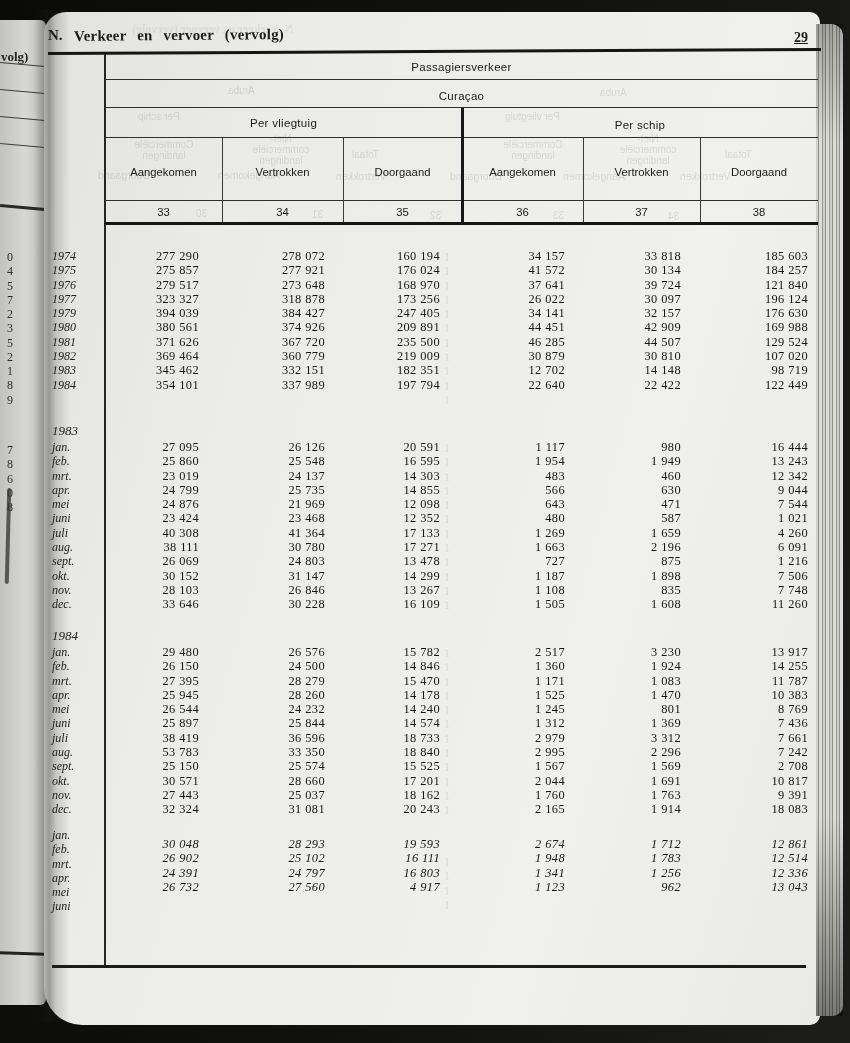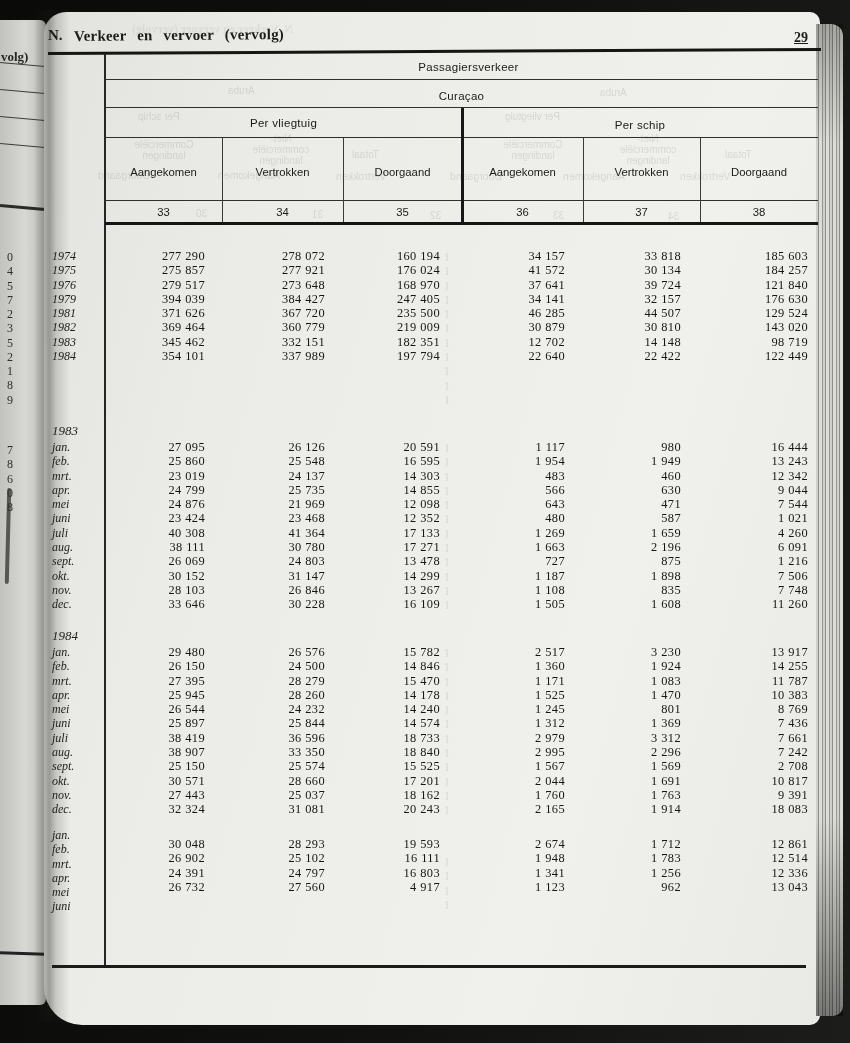--- a/index.html
+++ b/index.html
@@ -46,40 +46,40 @@
   .h2{left:105px;top:107px;width:713px;height:1.3px;}
   .h3{left:105px;top:137px;width:713px;height:1.3px;}
   .h4{left:105px;top:200px;width:713px;height:1.3px;}
   .h5{left:105px;top:222px;width:713px;height:3px;background:#151513;}
   .rule-bottom{left:52px;top:965px;width:754px;height:2.6px;background:#1b1b19;}
   .vd{position:absolute;top:138px;height:84px;width:1.2px;background:#3a3a3e;}
   .vd1{left:222px}.vd2{left:343px}.vd3{left:583px}.vd4{left:700px}
   .vd-mid{position:absolute;left:461px;top:108px;width:2.6px;height:115px;background:#17171a;}
 
   .hdr{position:absolute;font-size:11.5px;letter-spacing:.3px;text-align:center;color:#1a1a18;}
-  .t-pass{left:105px;top:61px;width:713px;padding-left:7px;}
+  .t-pass{left:105px;top:61px;width:713px;}
   .t-cur{left:105px;top:90px;width:713px;}
   .t-vlieg{left:105px;top:117px;width:357px;}
   .t-schip{left:462px;top:119px;width:356px;}
   .colcell{position:absolute;top:166px;font-size:11.3px;text-align:center;color:#1a1a18;}
   .colnum{position:absolute;top:206px;font-size:11.3px;text-align:center;color:#1a1a18;}
   .k0{left:107px;width:113px}.k1{left:224px;width:117px}.k2{left:345px;width:115px}
   .k3{left:464px;width:117px}.k4{left:585px;width:113px}.k5{left:702px;width:114px}
 
   
   .section{position:absolute;left:0;width:850px;}
   .sec0{top:249px}.sec1{top:423px}.sec2{top:628px}.sec3{top:828px}
   .sec-header{height:17px;font:italic 13px "Liberation Serif",serif;color:#1f1f1d;padding-left:52px;}
   .row{position:relative;height:14.3px;}
   .rlabel{position:absolute;left:52px;top:0;font:italic 12px "Liberation Serif",serif;color:#222;}
   .val{position:absolute;top:0;text-align:right;font-family:"Liberation Serif",serif;font-size:12.4px;
        letter-spacing:.4px;color:#161614;line-height:14.3px;}
-  .c0{left:95px;width:110px}.c1{left:215px;width:110px}.c2{left:330px;width:110px}
+  .c0{left:89px;width:110px}.c1{left:215px;width:110px}.c2{left:330px;width:110px}
   .c3{left:452px;width:113px}.c4{left:572px;width:109px}.c5{left:696px;width:112px}
-  .sec3 .val{transform:translateY(9px);}
+  .sec3 .val{transform:translateY(9px);font-style:italic;}
 
   
   .ghost{position:absolute;font-family:"Liberation Sans",sans-serif;font-size:10px;line-height:11px;
     color:#4a4a46;opacity:.15;filter:blur(.3px);white-space:pre-line;text-align:center;}
   .mir{transform:scaleX(-1);}
   .gh0{left:105px;top:22px;width:215px;font:bold 12px "Liberation Serif",serif;opacity:.08;}
   .gh1{left:228px;top:85px}.gh2{left:600px;top:87px}
   .gh3{left:138px;top:111px}.gh4{left:505px;top:111px}
   .gh5{left:118px;top:139px;width:92px}.gh6{left:233px;top:133px;width:96px}.gh7{left:352px;top:149px}
   .gh8{left:487px;top:139px;width:92px}.gh9{left:600px;top:133px;width:96px}.gh10{left:725px;top:149px}
@@ -263,45 +263,63 @@
           <div class="row">
             <div class="rlabel">1976</div>
             <div class="val c0">279 517</div>
             <div class="val c1">273 648</div>
             <div class="val c2">168 970</div>
             <div class="val c3">37 641</div>
             <div class="val c4">39 724</div>
             <div class="val c5">121 840</div>
           </div>
           <div class="row">
+            <div class="rlabel">1977</div>
+            <div class="val c0">323 327</div>
+            <div class="val c1">318 878</div>
+            <div class="val c2">173 256</div>
+            <div class="val c3">26 022</div>
+            <div class="val c4">30 097</div>
+            <div class="val c5">196 124</div>
+          </div>
+          <div class="row">
             <div class="rlabel">1979</div>
             <div class="val c0">394 039</div>
             <div class="val c1">384 427</div>
             <div class="val c2">247 405</div>
             <div class="val c3">34 141</div>
             <div class="val c4">32 157</div>
             <div class="val c5">176 630</div>
           </div>
           <div class="row">
+            <div class="rlabel">1980</div>
+            <div class="val c0">380 561</div>
+            <div class="val c1">374 926</div>
+            <div class="val c2">209 891</div>
+            <div class="val c3">44 451</div>
+            <div class="val c4">42 909</div>
+            <div class="val c5">169 988</div>
+          </div>
+          <div class="row">
             <div class="rlabel">1981</div>
             <div class="val c0">371 626</div>
             <div class="val c1">367 720</div>
             <div class="val c2">235 500</div>
             <div class="val c3">46 285</div>
             <div class="val c4">44 507</div>
             <div class="val c5">129 524</div>
           </div>
           <div class="row">
             <div class="rlabel">1982</div>
             <div class="val c0">369 464</div>
             <div class="val c1">360 779</div>
             <div class="val c2">219 009</div>
             <div class="val c3">30 879</div>
             <div class="val c4">30 810</div>
-            <div class="val c5">143 020</div>
+            <div class="val c5">107 020</div>
           </div>
           <div class="row">
             <div class="rlabel">1983</div>
             <div class="val c0">345 462</div>
             <div class="val c1">332 151</div>
             <div class="val c2">182 351</div>
             <div class="val c3">12 702</div>
             <div class="val c4">14 148</div>
             <div class="val c5">98 719</div>
           </div>
@@ -486,21 +504,21 @@
             <div class="rlabel">juli</div>
             <div class="val c0">38 419</div>
             <div class="val c1">36 596</div>
             <div class="val c2">18 733</div>
             <div class="val c3">2 979</div>
             <div class="val c4">3 312</div>
             <div class="val c5">7 661</div>
           </div>
           <div class="row">
             <div class="rlabel">aug.</div>
-            <div class="val c0">38 907</div>
+            <div class="val c0">53 783</div>
             <div class="val c1">33 350</div>
             <div class="val c2">18 840</div>
             <div class="val c3">2 995</div>
             <div class="val c4">2 296</div>
             <div class="val c5">7 242</div>
           </div>
           <div class="row">
             <div class="rlabel">sept.</div>
             <div class="val c0">25 150</div>
             <div class="val c1">25 574</div>

